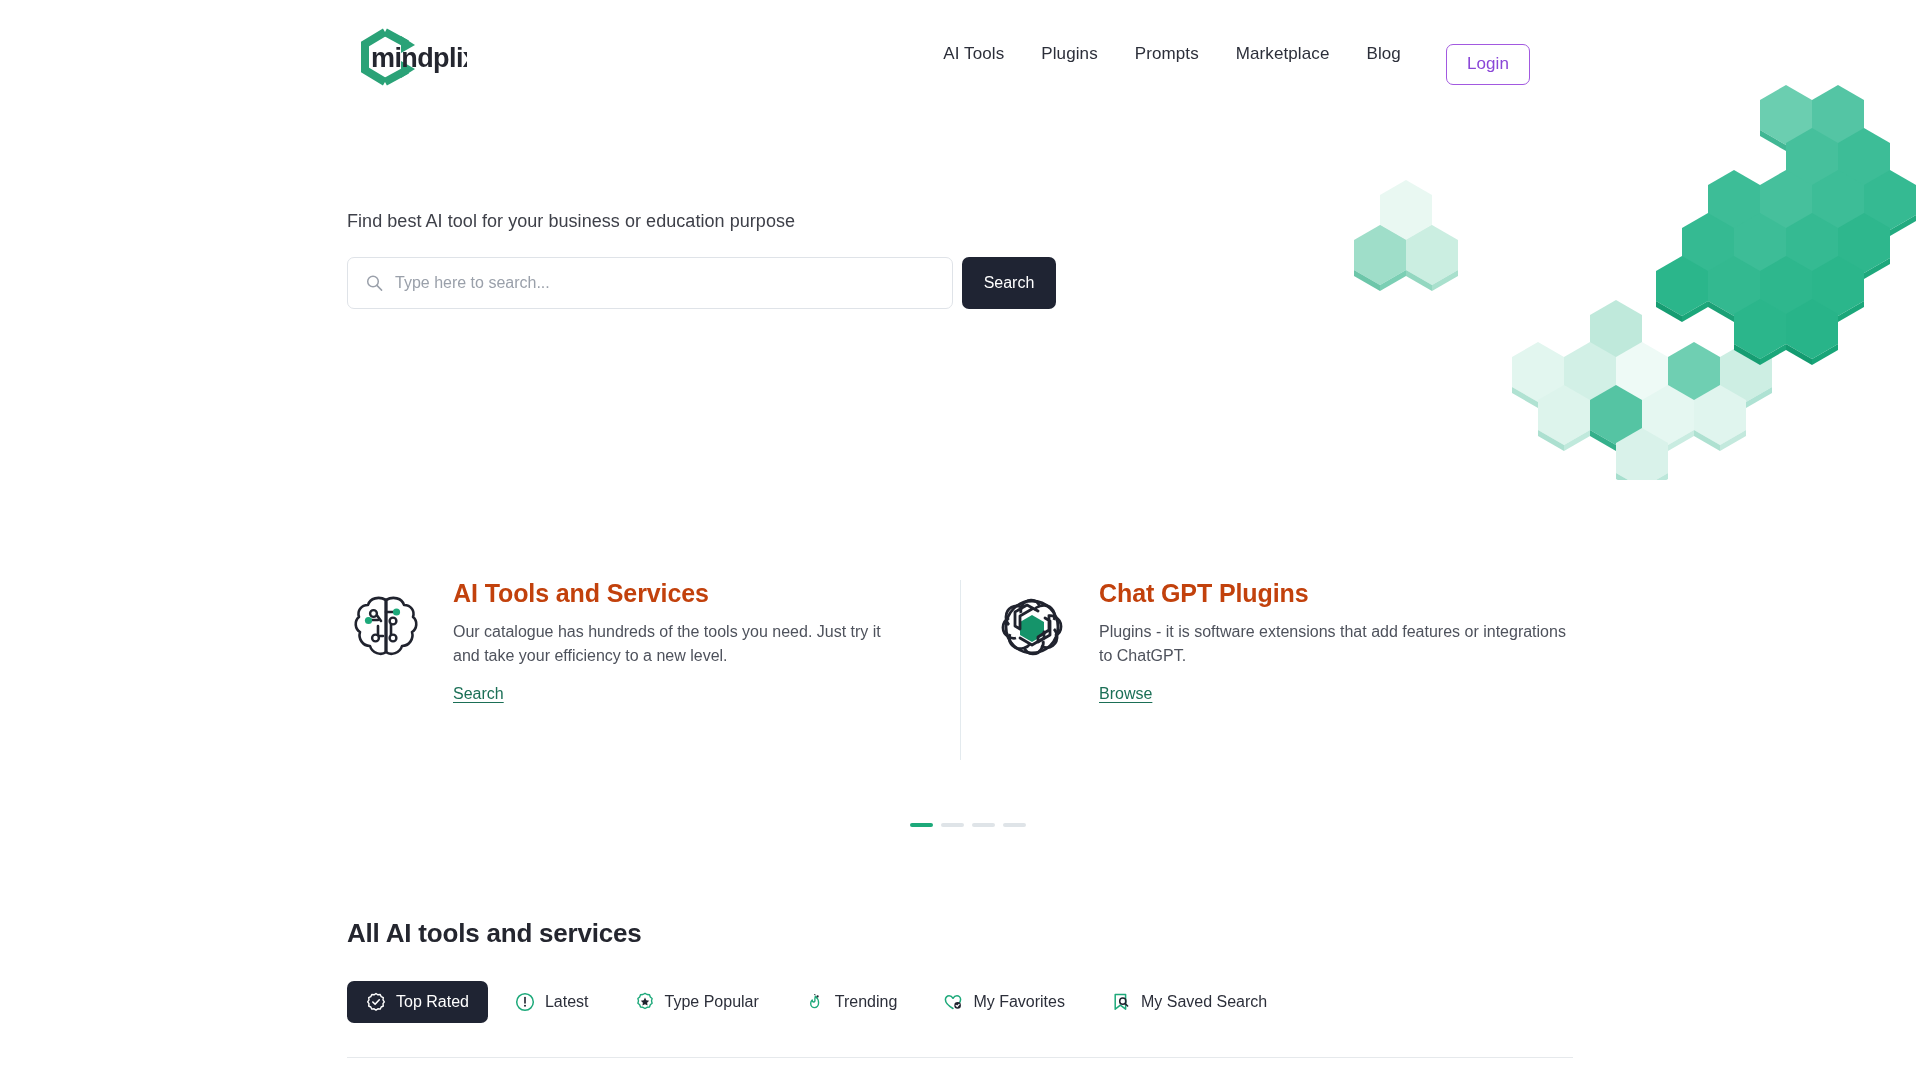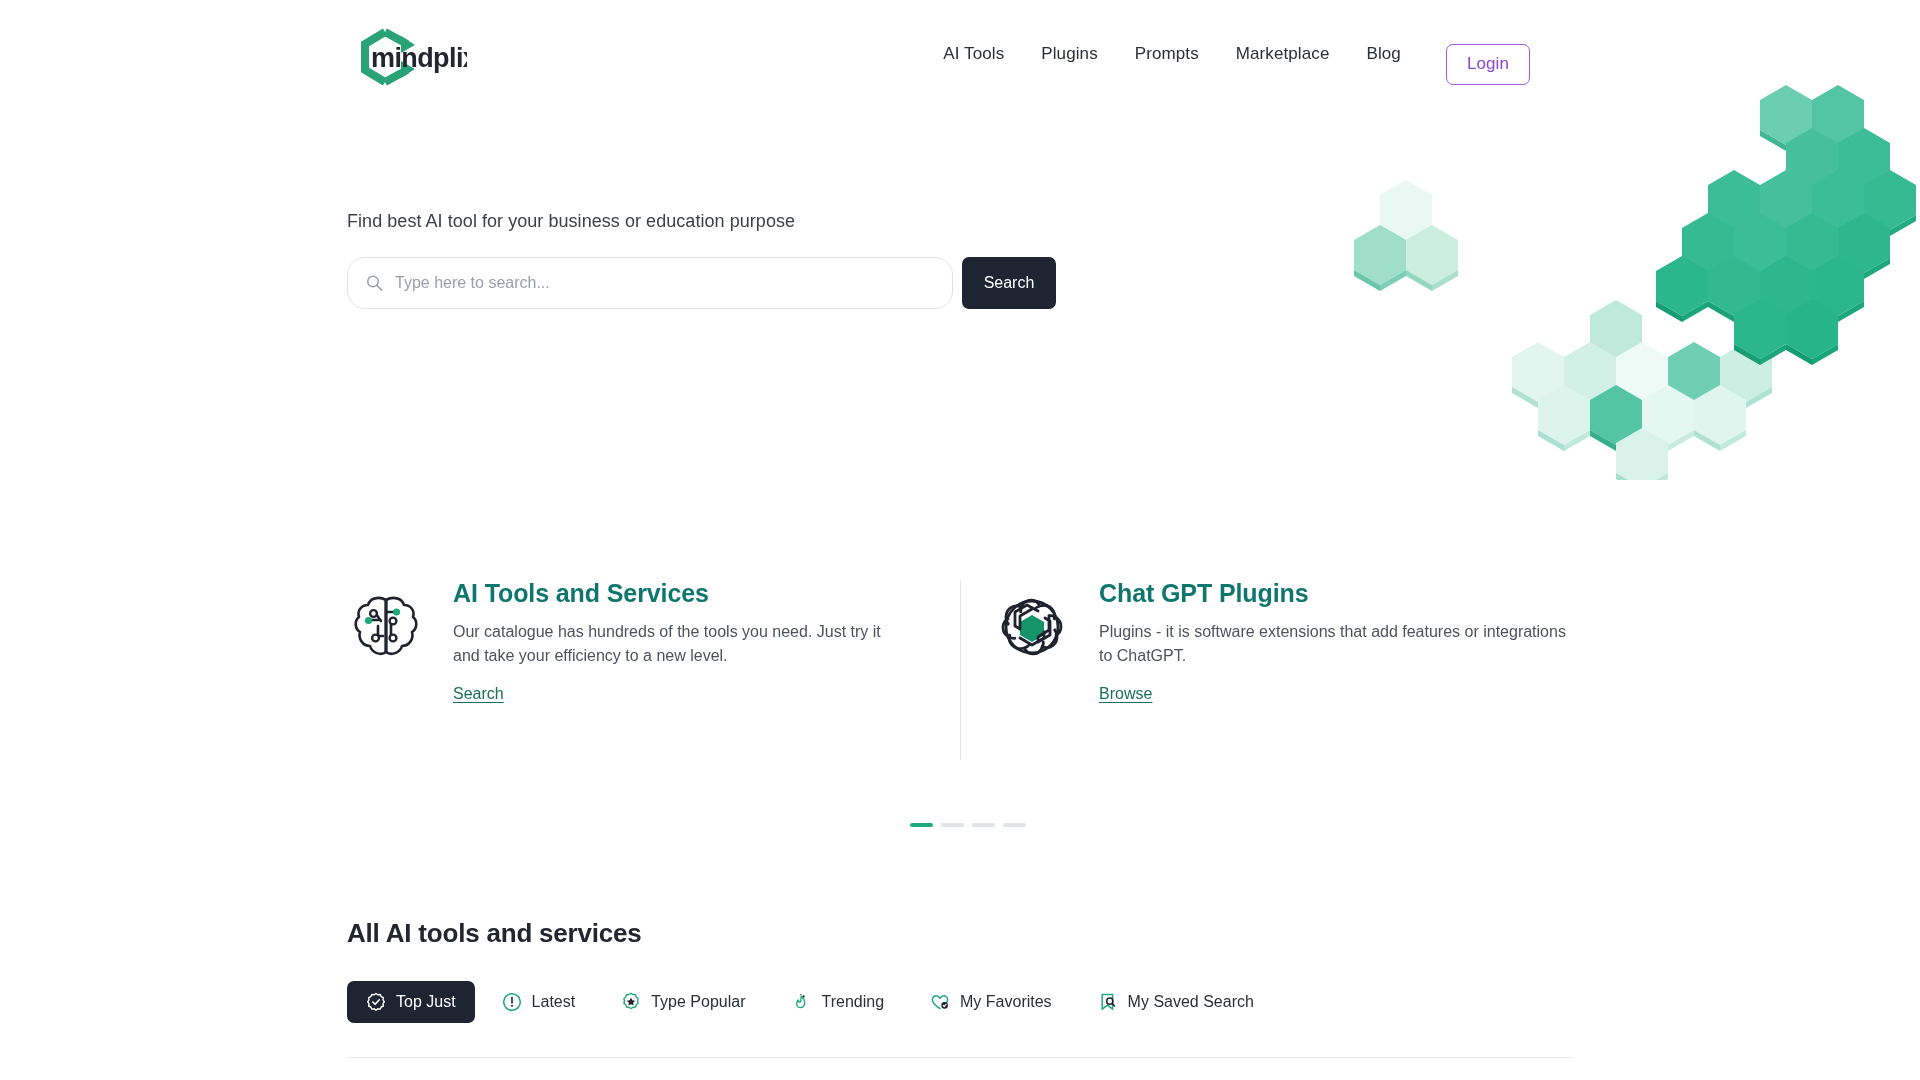--- a/index.html
+++ b/index.html
@@ -62,21 +62,21 @@
     letter-spacing: .05px;
   }
   .search-row {
     margin-top: 25px;
     display: flex; align-items: stretch; gap: 9px;
   }
   .search-box {
     position: relative;
     width: 606px; height: 52px;
     border: 1px solid #dfe3e8;
-    border-radius: 18px;
+    border-radius: 7px;
     background: #fff;
     display: flex; align-items: center;
   }
   .search-icon {
     position: absolute; left: 18px; top: 50%;
     transform: translateY(-50%);
     width: 17px; height: 17px;
     display: flex; align-items: center; justify-content: center;
   }
   .search-input {
@@ -116,21 +116,21 @@
   .feature:first-child { padding-right: 68px; }
   .feature:last-child {
     border-left: 1px solid #e3eaee;
     padding-left: 32px;
     padding-right: 0;
   }
   .feature-icon { flex: 0 0 auto; width: 78px; padding-top: 8px; }
   .feature-body { flex: 1 1 auto; }
   .feature-title {
     font-size: 25px; font-weight: 700;
-    color: #0f766e; letter-spacing: -.1px;
+    color: #c2410c; letter-spacing: -.1px;
     line-height: 1.1;
   }
   .feature-desc {
     margin-top: 12px;
     font-size: 16px; line-height: 1.52;
     color: #4e525c;
   }
   .feature-link {
     display: inline-block; margin-top: 17px;
     font-size: 16px; color: #1b6f56;
@@ -474,21 +474,21 @@
 
     <div class="tabs">
 
       <button class="tab active">
         <span class="tab-icon">
           <svg width="20" height="20" viewBox="0 0 20 20">
             <path d="M10 1.5 l1.9 1.3 2.3-.3 1 2.1 2.1 1 -.3 2.3 1.3 1.9 -1.3 1.9 .3 2.3 -2.1 1 -1 2.1 -2.3-.3 -1.9 1.3 -1.9-1.3 -2.3 .3 -1-2.1 -2.1-1 .3-2.3 -1.3-1.9 1.3-1.9 -.3-2.3 2.1-1 1-2.1 2.3 .3z" fill="none" stroke="#ffffff" stroke-width="1.4" stroke-linejoin="round"></path>
             <polyline points="6.8,10 9.1,12.3 13.3,7.8" fill="none" stroke="#ffffff" stroke-width="1.6" stroke-linecap="round" stroke-linejoin="round"></polyline>
           </svg>
         </span>
-        <span>Top Just</span>
+        <span>Top Rated</span>
       </button>
 
       <button class="tab">
         <span class="tab-icon">
           <svg width="20" height="20" viewBox="0 0 20 20">
             <circle cx="10" cy="10" r="8.3" fill="none" stroke="#1da97a" stroke-width="1.5"></circle>
             <line x1="10" y1="5.6" x2="10" y2="11" stroke="#20232e" stroke-width="1.6" stroke-linecap="round"></line>
             <circle cx="10" cy="13.7" r="1" fill="#20232e"></circle>
           </svg>
         </span>

